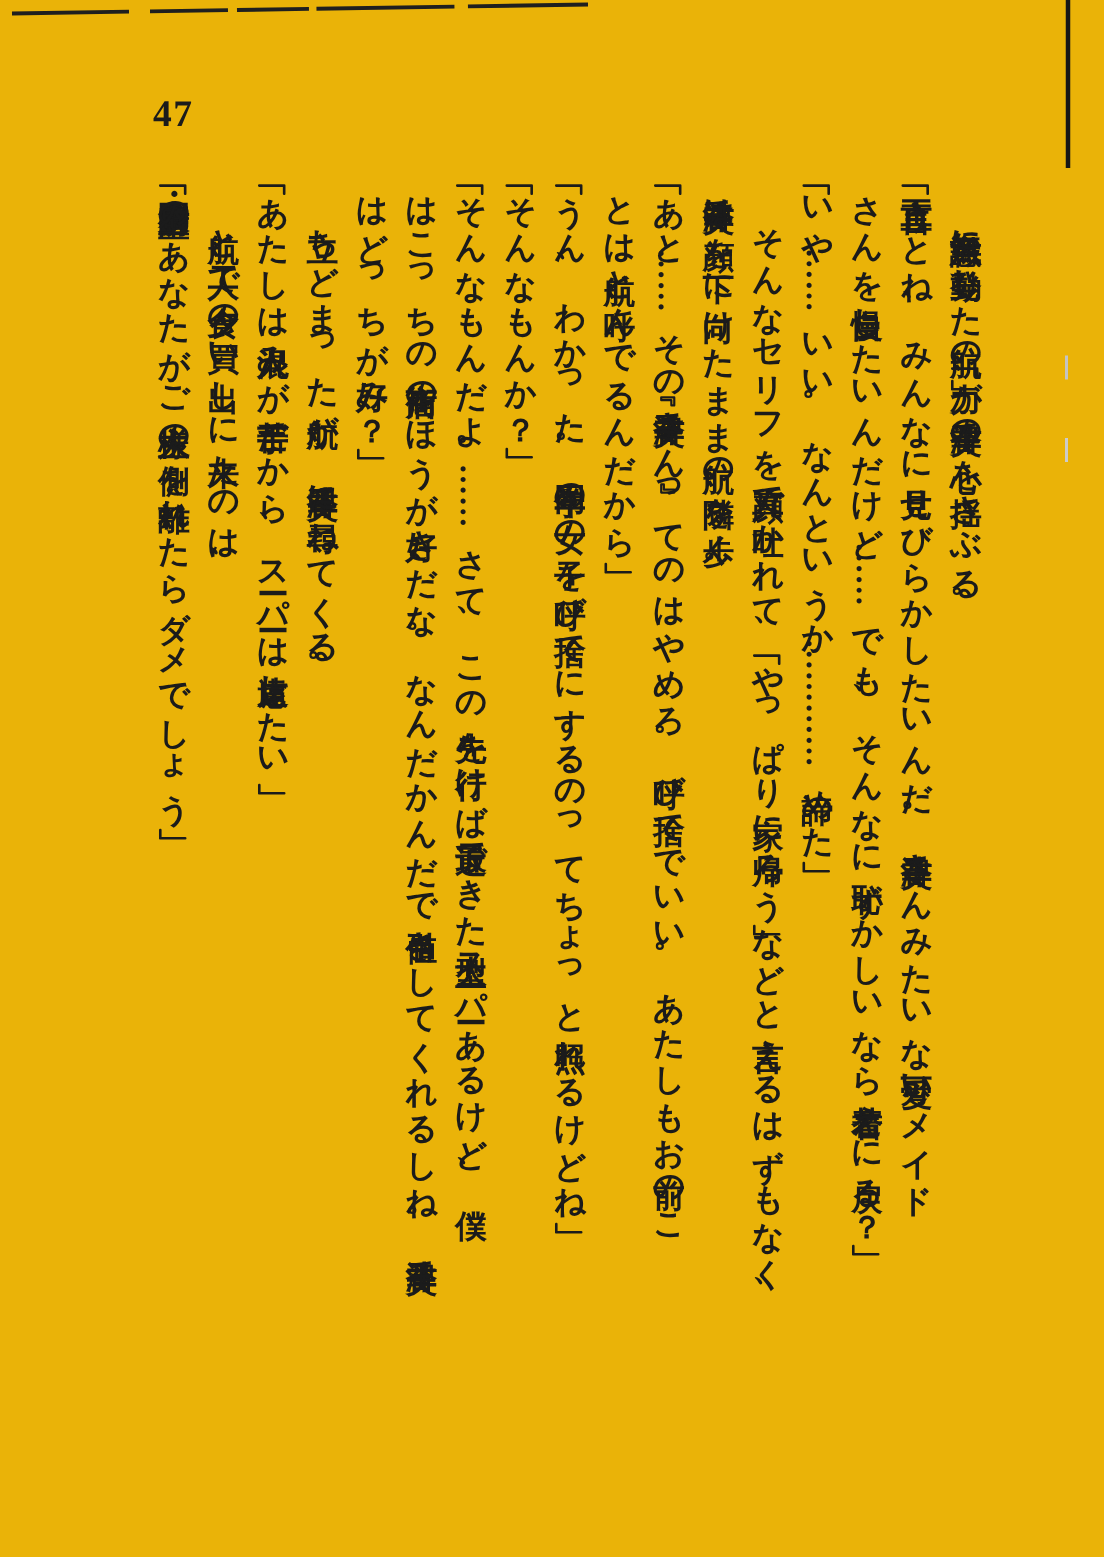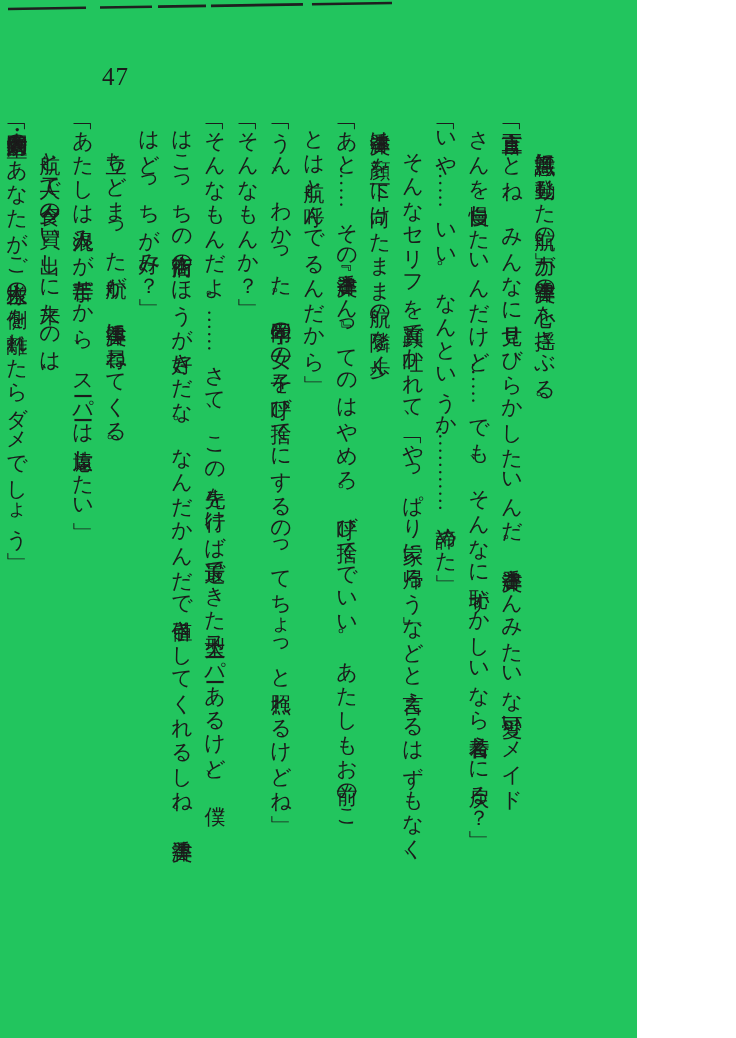--- a/index.html
+++ b/index.html
@@ -2,25 +2,26 @@
 <html lang="ja"><head>
 <meta charset="utf-8">
 <style>
   html, body {
     margin: 0;
     padding: 0;
     background: #ffffff;
   }
   .page {
     position: relative;
-    width: 637px;
+    width: 736px;
     height: 1038px;
-    background: #22c55e;
+    background: #eab308;
     overflow: hidden;
     font-family: "Liberation Serif", "DejaVu Serif", serif;
+    font-weight: bold;
   }
   .scan-artifacts {
     position: absolute;
     top: 0; left: 0;
     width: 736px; height: 1038px;
     pointer-events: none;
   }
   .page-number {
     position: absolute;
     top: 63px;

